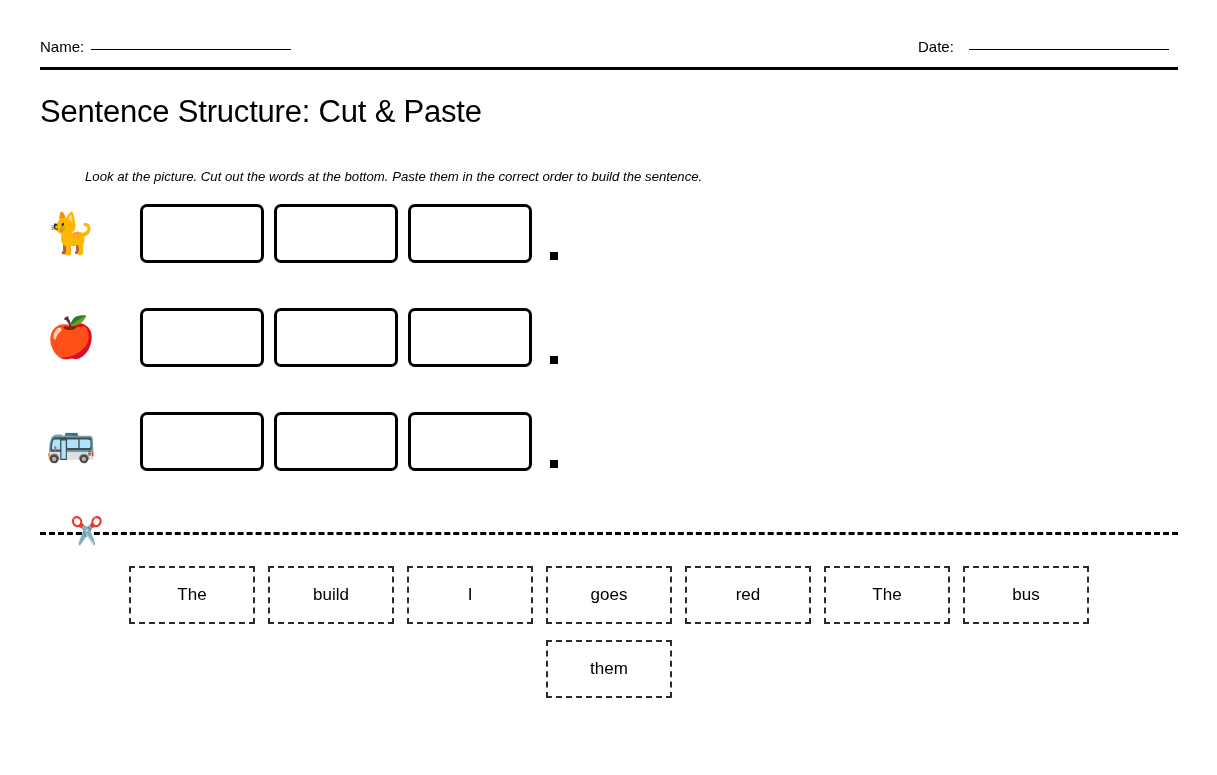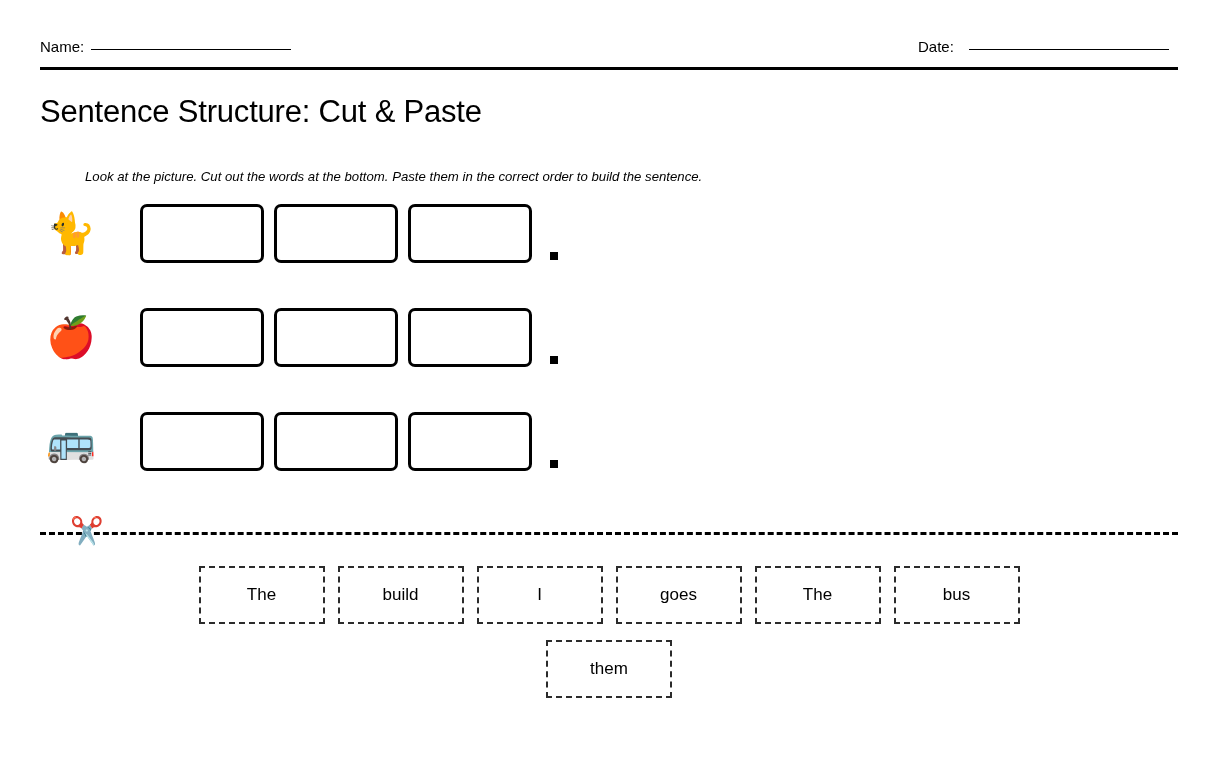--- a/index.html
+++ b/index.html
@@ -244,20 +244,21 @@
     <div class="cutline"></div>
     <div class="scissors">✂️</div>
   </div>
 
   <div class="wordbank">
     <div class="wb-row">
       <div class="wordcard">The</div>
       <div class="wordcard">build</div>
       <div class="wordcard">I</div>
       <div class="wordcard">goes</div>
+      <div class="wordcard">red</div>
       <div class="wordcard">The</div>
       <div class="wordcard">bus</div>
     </div>
     <div class="wb-row">
       <div class="wordcard">them</div>
     </div>
   </div>
 
 </div>
 

